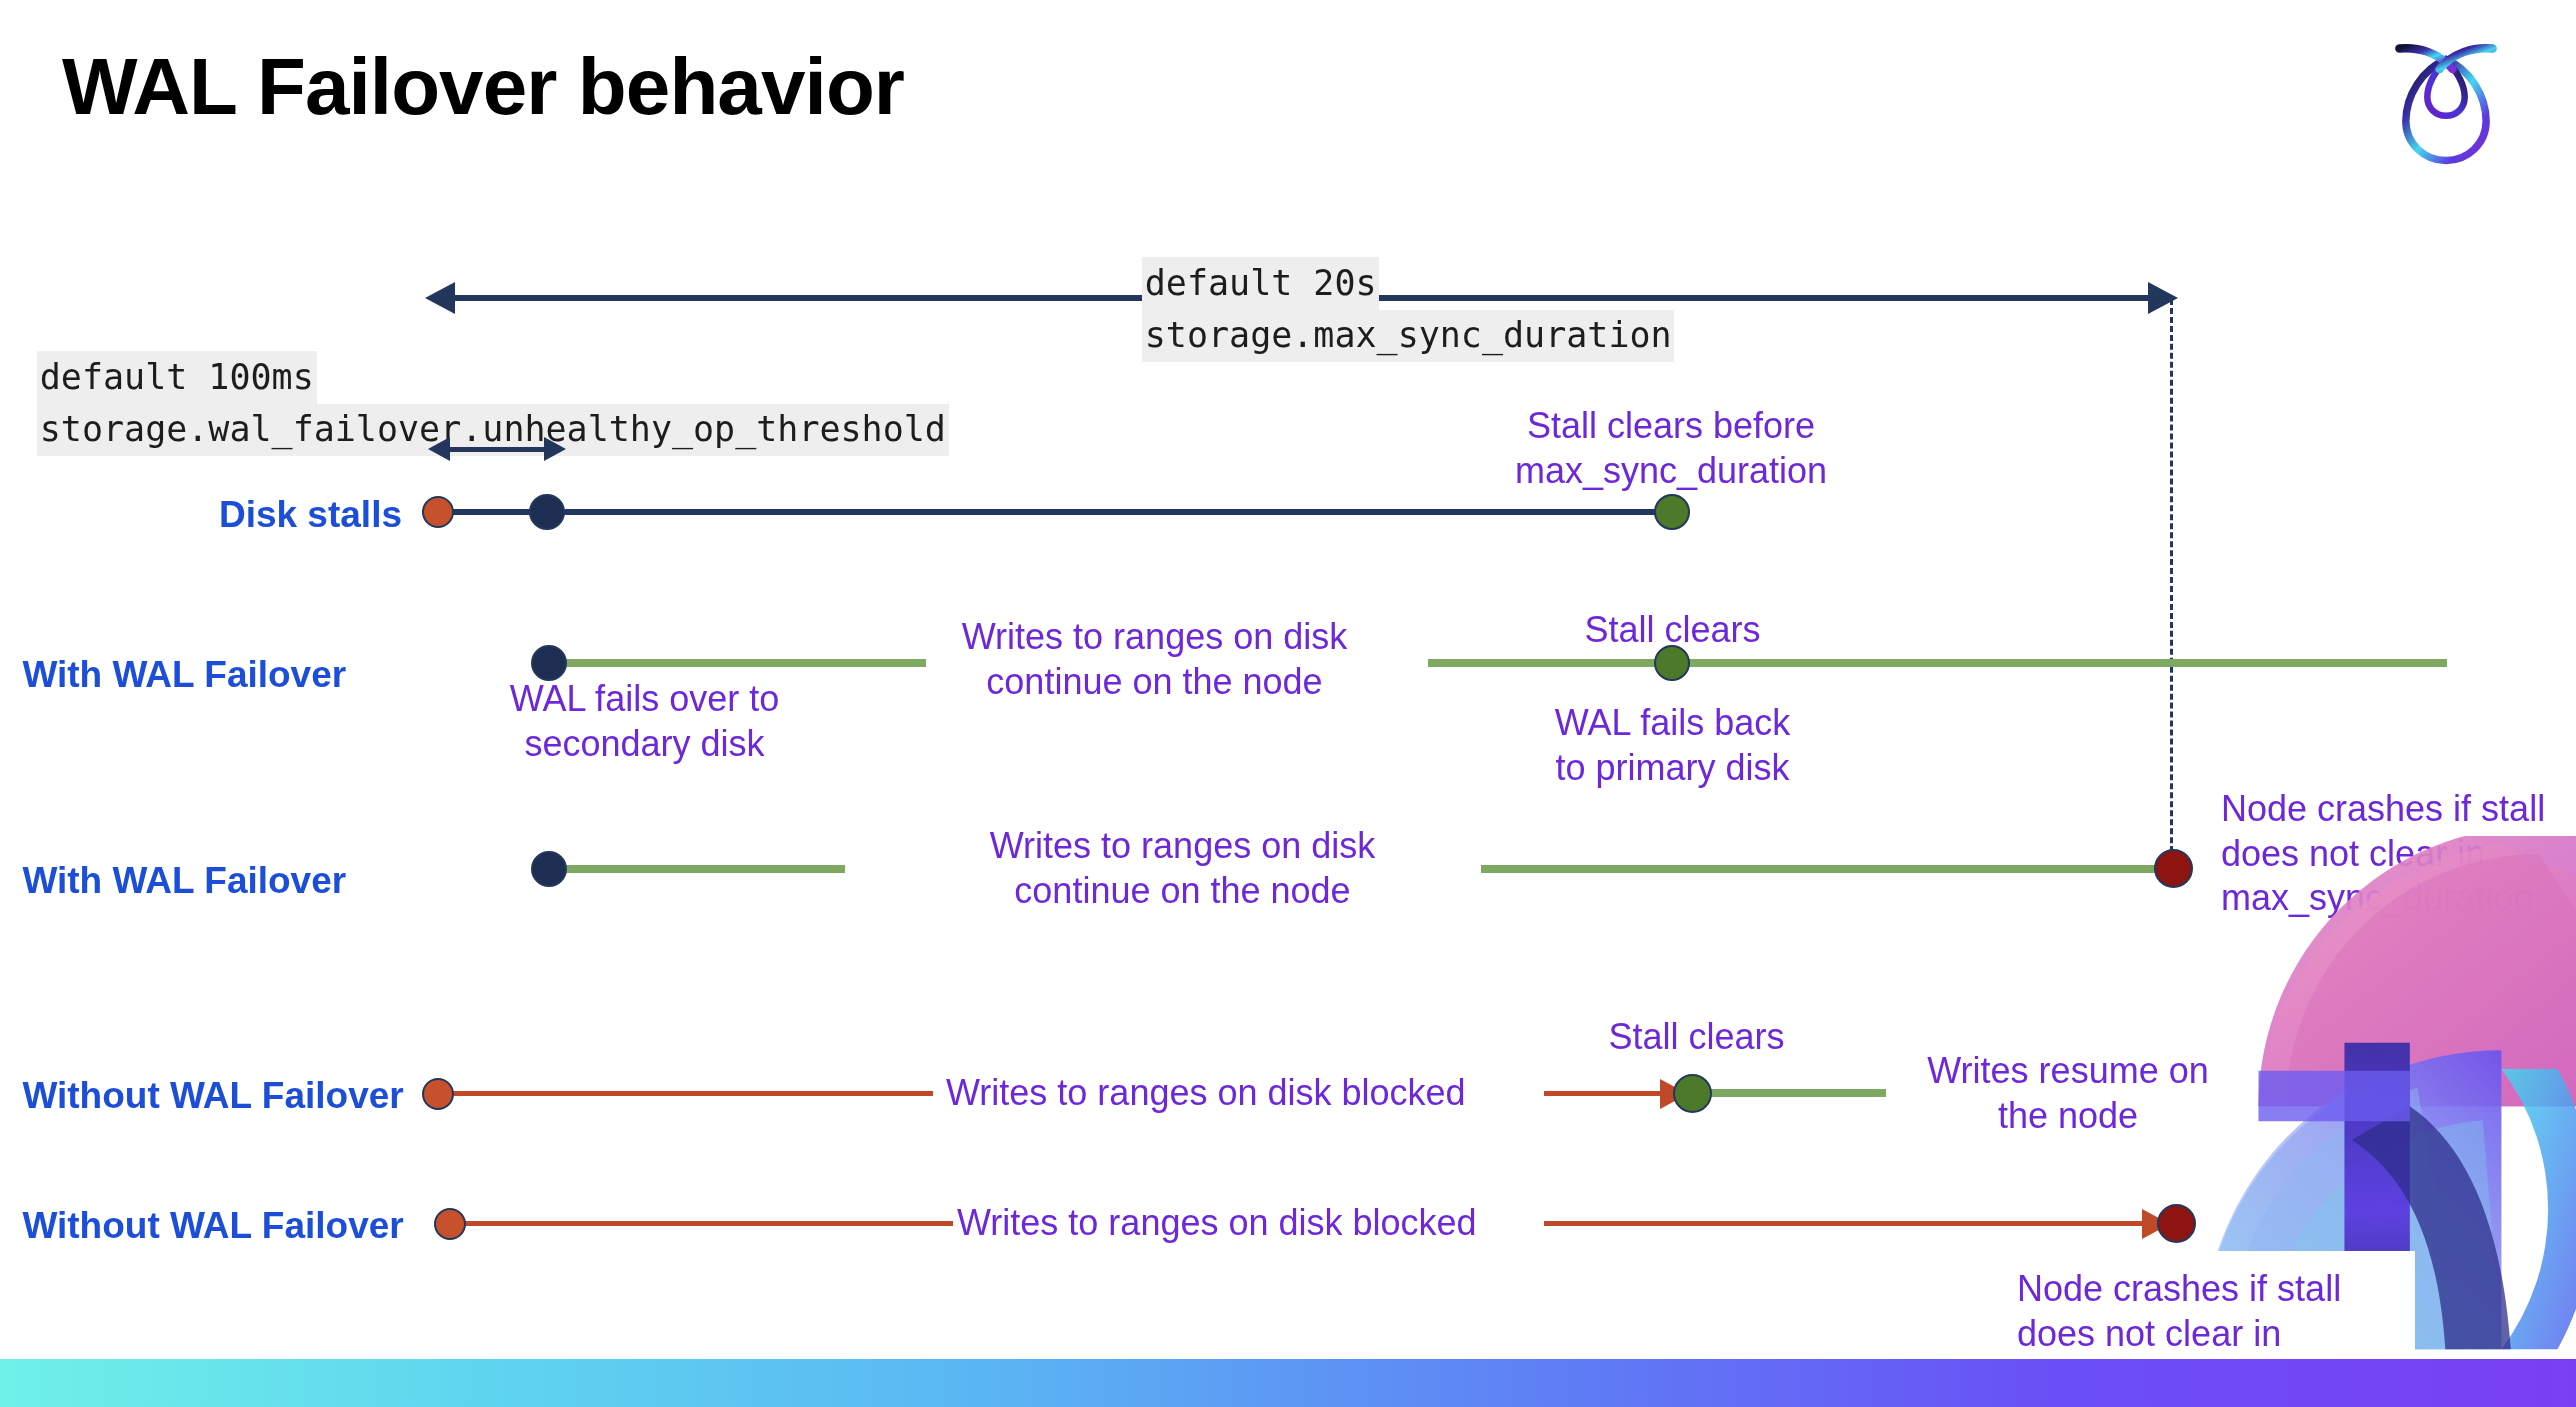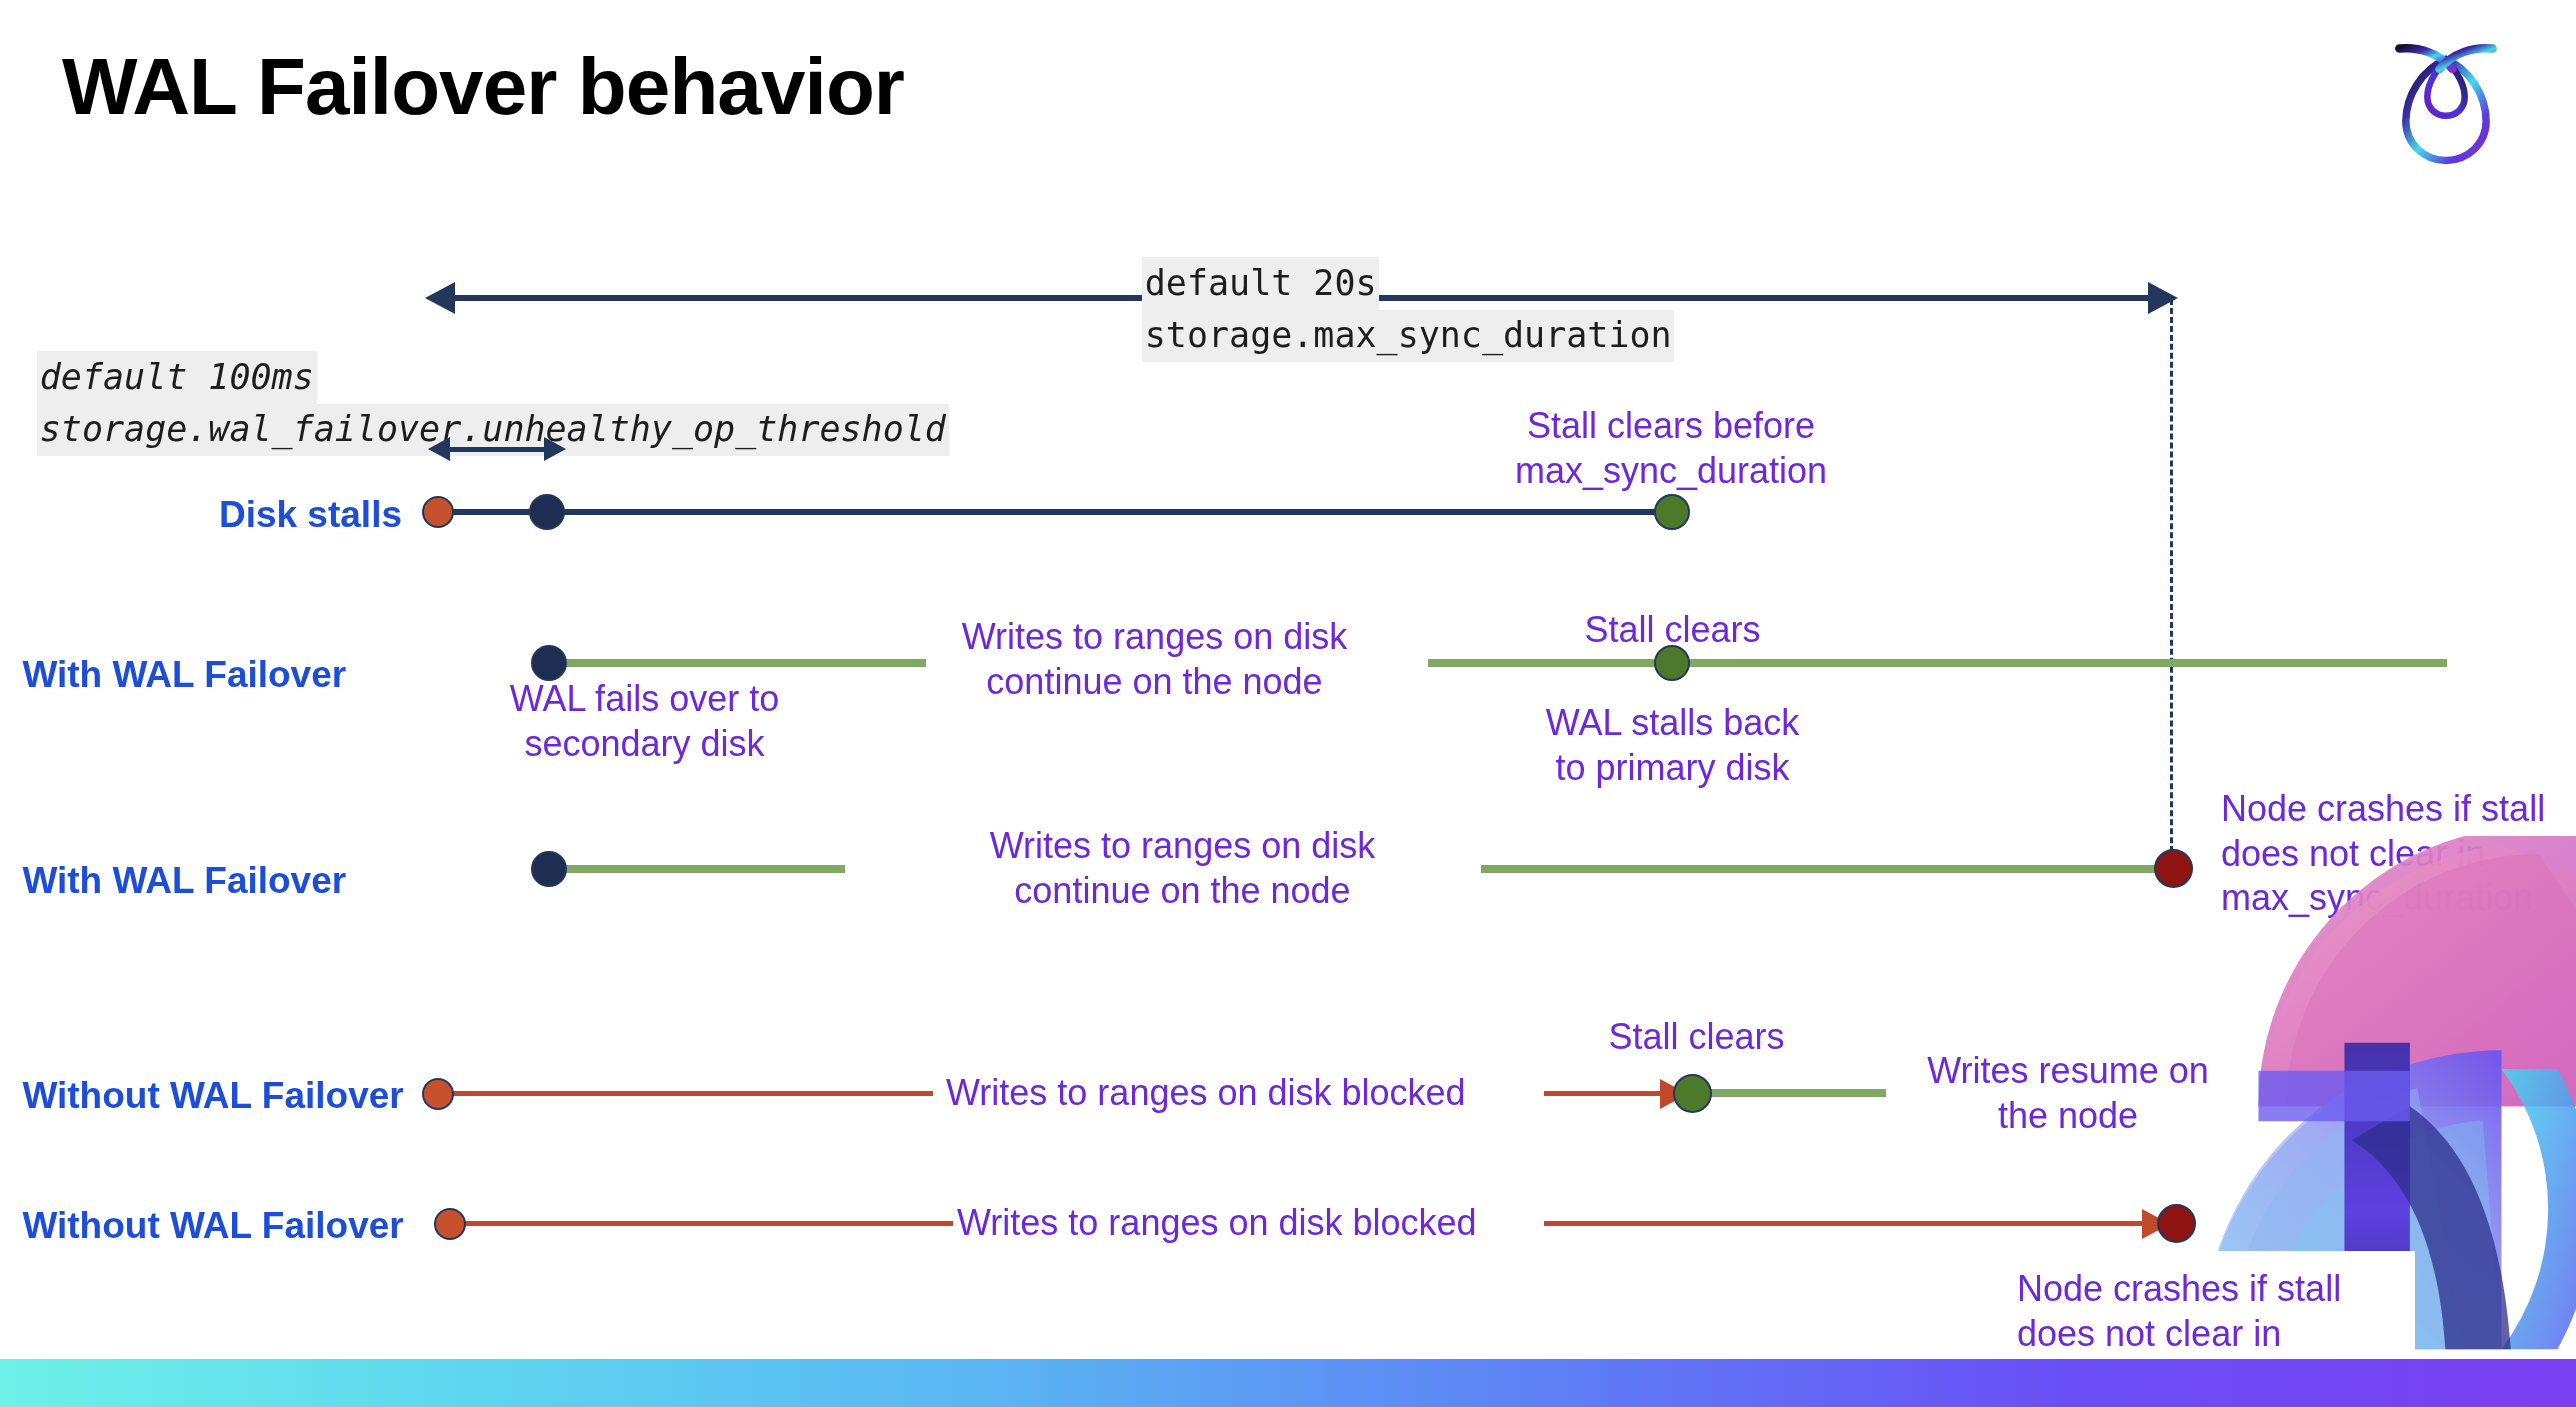--- a/index.html
+++ b/index.html
@@ -100,21 +100,21 @@
   <div class="navyline" style="left:454px;top:295px;width:1696px;"></div>
   <div class="arrowR" style="left:2148px;top:282px;"></div>
 
   <div class="codelabel" style="left:1142px;top:257px;">
     <span>default 20s</span><br>
     <span>storage.max_sync_duration</span>
   </div>
 
   <div class="dashline" style="left:2170px;top:299px;height:580px;"></div>
 
-  <div class="codelabel" style="left:37px;top:351px;font-style:italic;">
+  <div class="codelabel" style="left:37px;top:351px;">
     <span>default 100ms</span><br>
     <span>storage.wal_failover.unhealthy_op_threshold</span>
   </div>
 
   <div class="arrowL small" style="left:428px;top:437px;"></div>
   <div class="navyline" style="left:449px;top:447px;width:97px;height:4.7px;"></div>
   <div class="arrowR small" style="left:544px;top:437px;"></div>
 
   <div class="rowlabel r" style="left:37px;top:494px;width:365px;text-align:right;">Disk stalls</div>
 
@@ -131,21 +131,21 @@
   <div class="greenline" style="left:548px;top:659px;width:378px;"></div>
   <div class="greenline" style="left:1428px;top:659px;width:1019px;"></div>
   <div class="dot navy" style="left:531px;top:645px;width:36px;height:36px;"></div>
   <div class="dot green" style="left:1654px;top:645px;width:36px;height:36px;"></div>
 
   <div class="txt c" style="left:439px;top:677px;width:411px;">WAL fails over to
 secondary disk</div>
   <div class="txt c" style="left:935px;top:615px;width:439px;">Writes to ranges on disk
 continue on the node</div>
   <div class="txt c" style="left:1505px;top:608px;width:335px;">Stall clears</div>
-  <div class="txt c" style="left:1496px;top:701px;width:353px;">WAL stalls  back
+  <div class="txt c" style="left:1496px;top:701px;width:353px;">WAL fails  back
 to primary disk</div>
 
   <div class="rowlabel" style="left:22.4px;top:860px;">With WAL Failover</div>
 
   <div class="greenline" style="left:548px;top:865px;width:297px;"></div>
   <div class="greenline" style="left:1481px;top:865px;width:695px;"></div>
   <div class="dot navy" style="left:531px;top:851px;width:36px;height:36px;"></div>
   <div class="dot darkred" style="left:2154px;top:849px;width:39px;height:39px;"></div>
 
   <div class="txt c" style="left:963px;top:824px;width:439px;">Writes to ranges on disk

